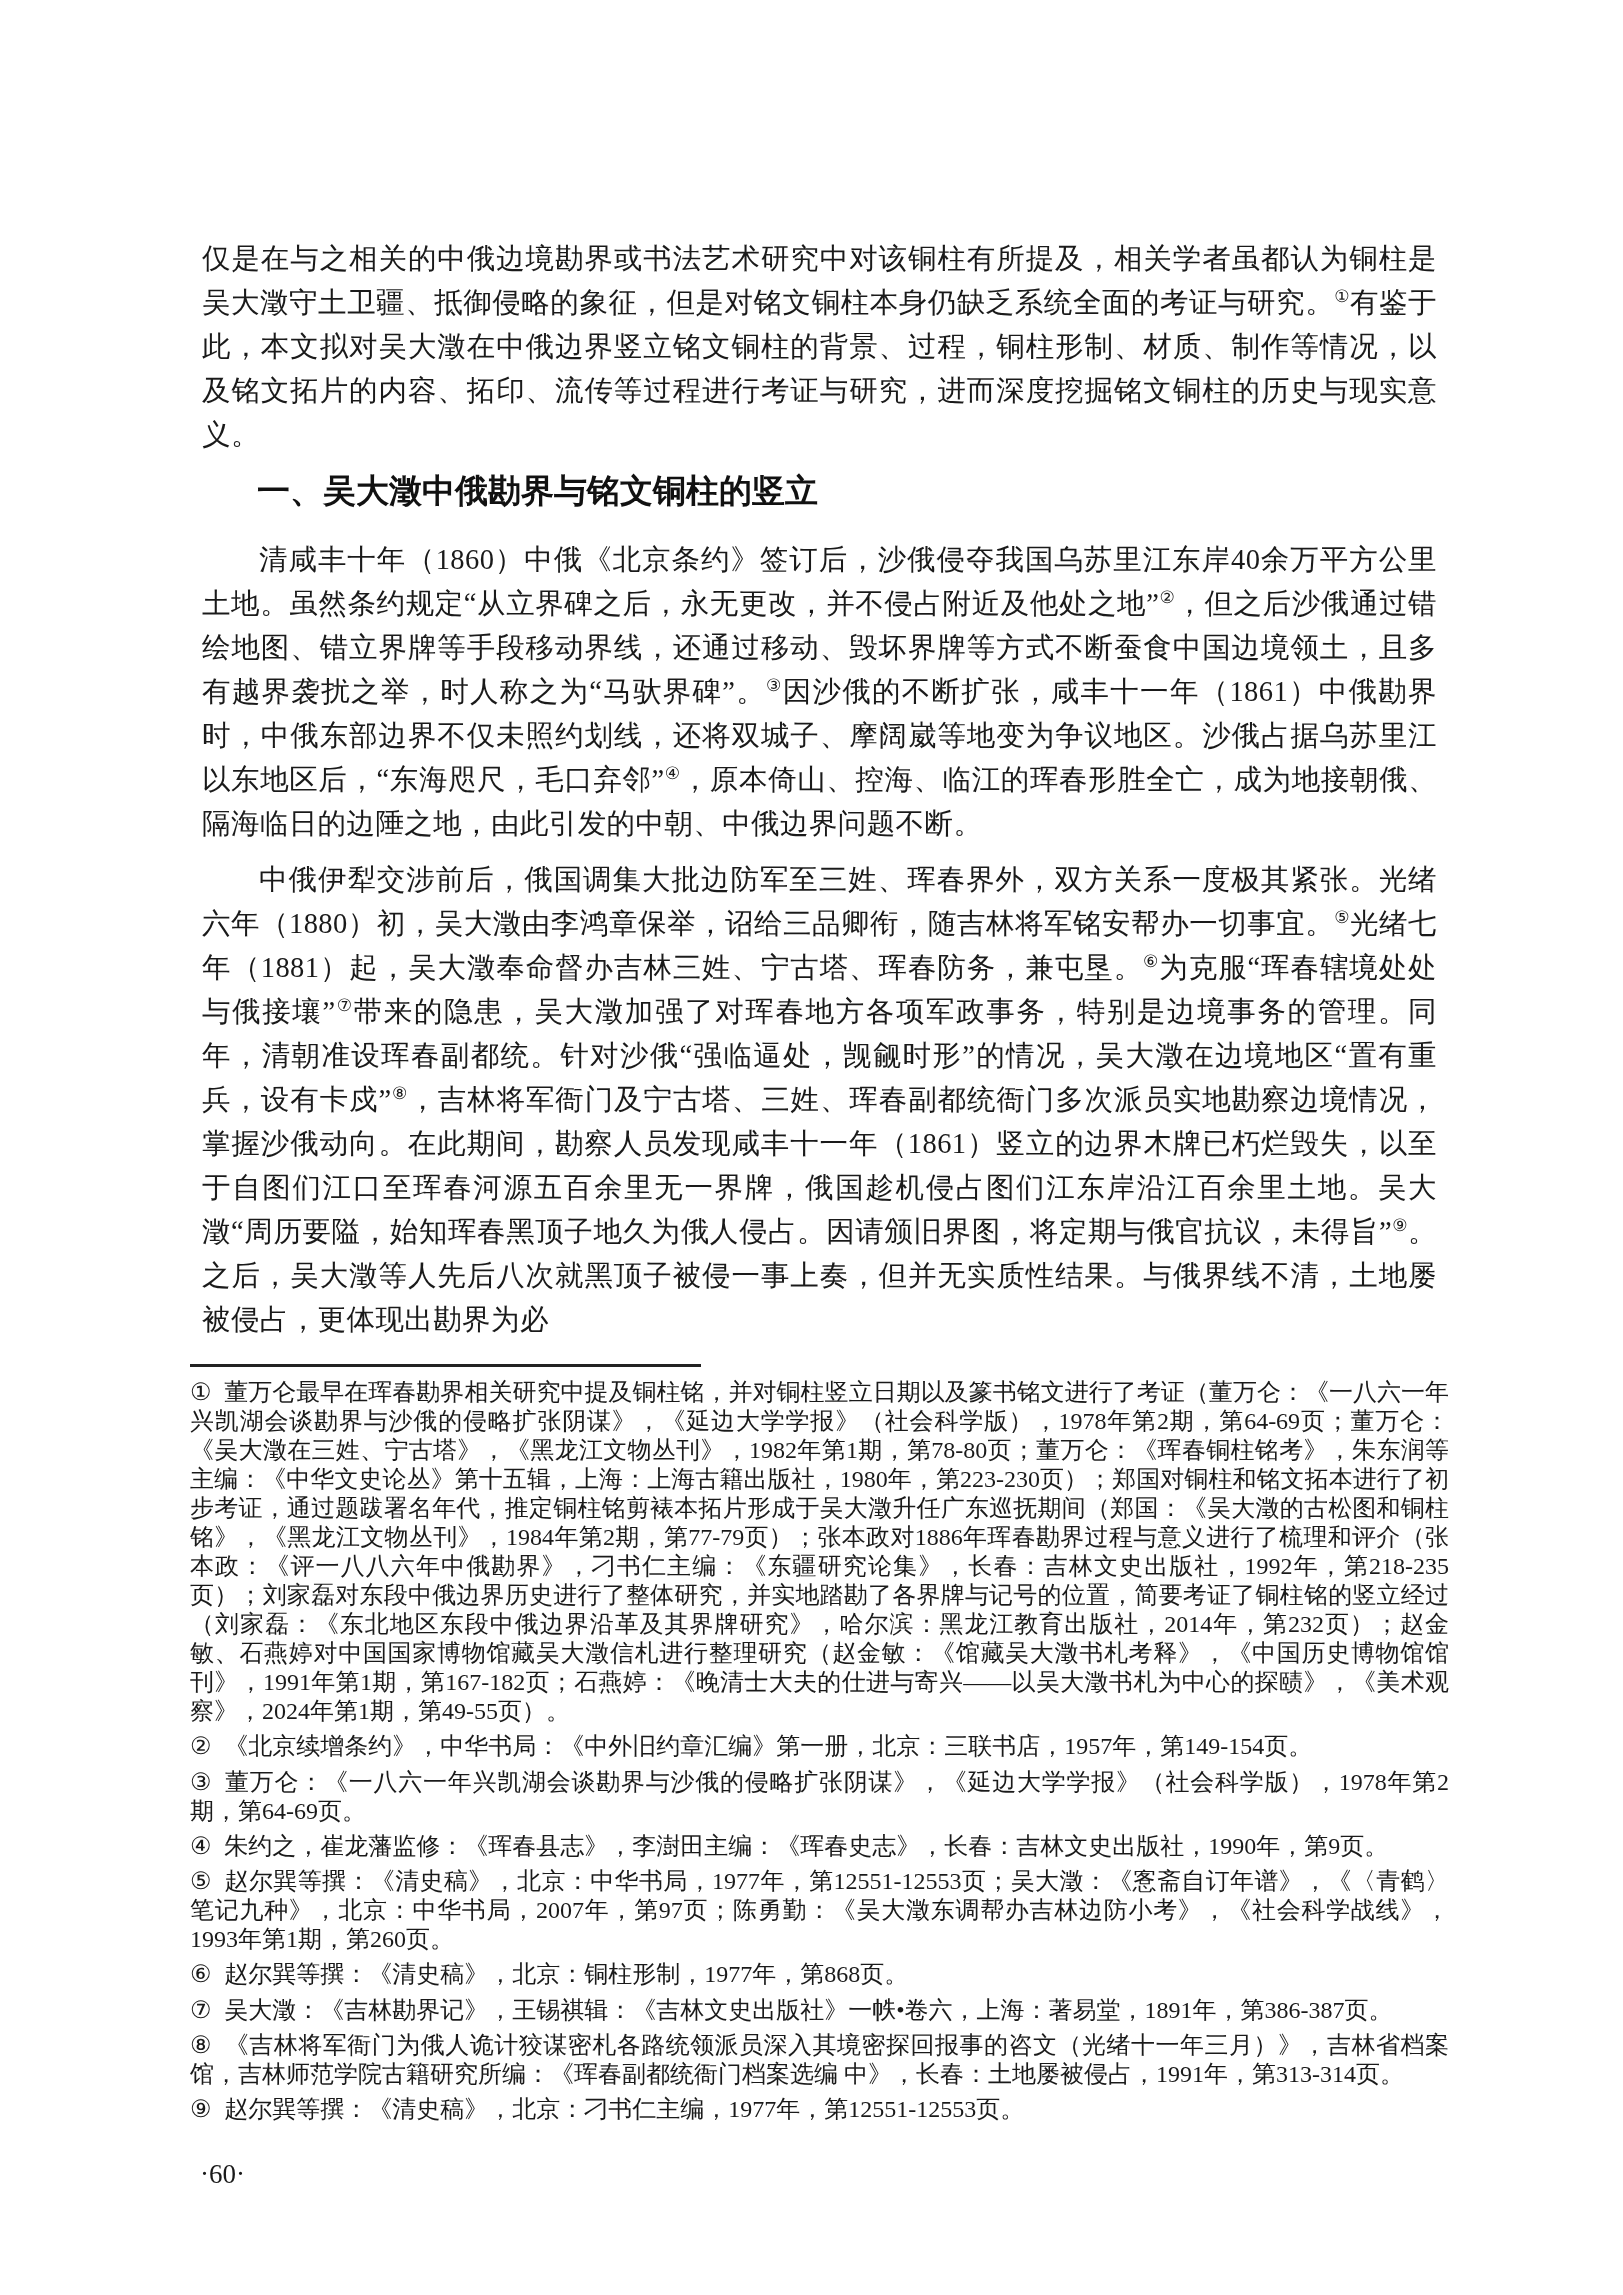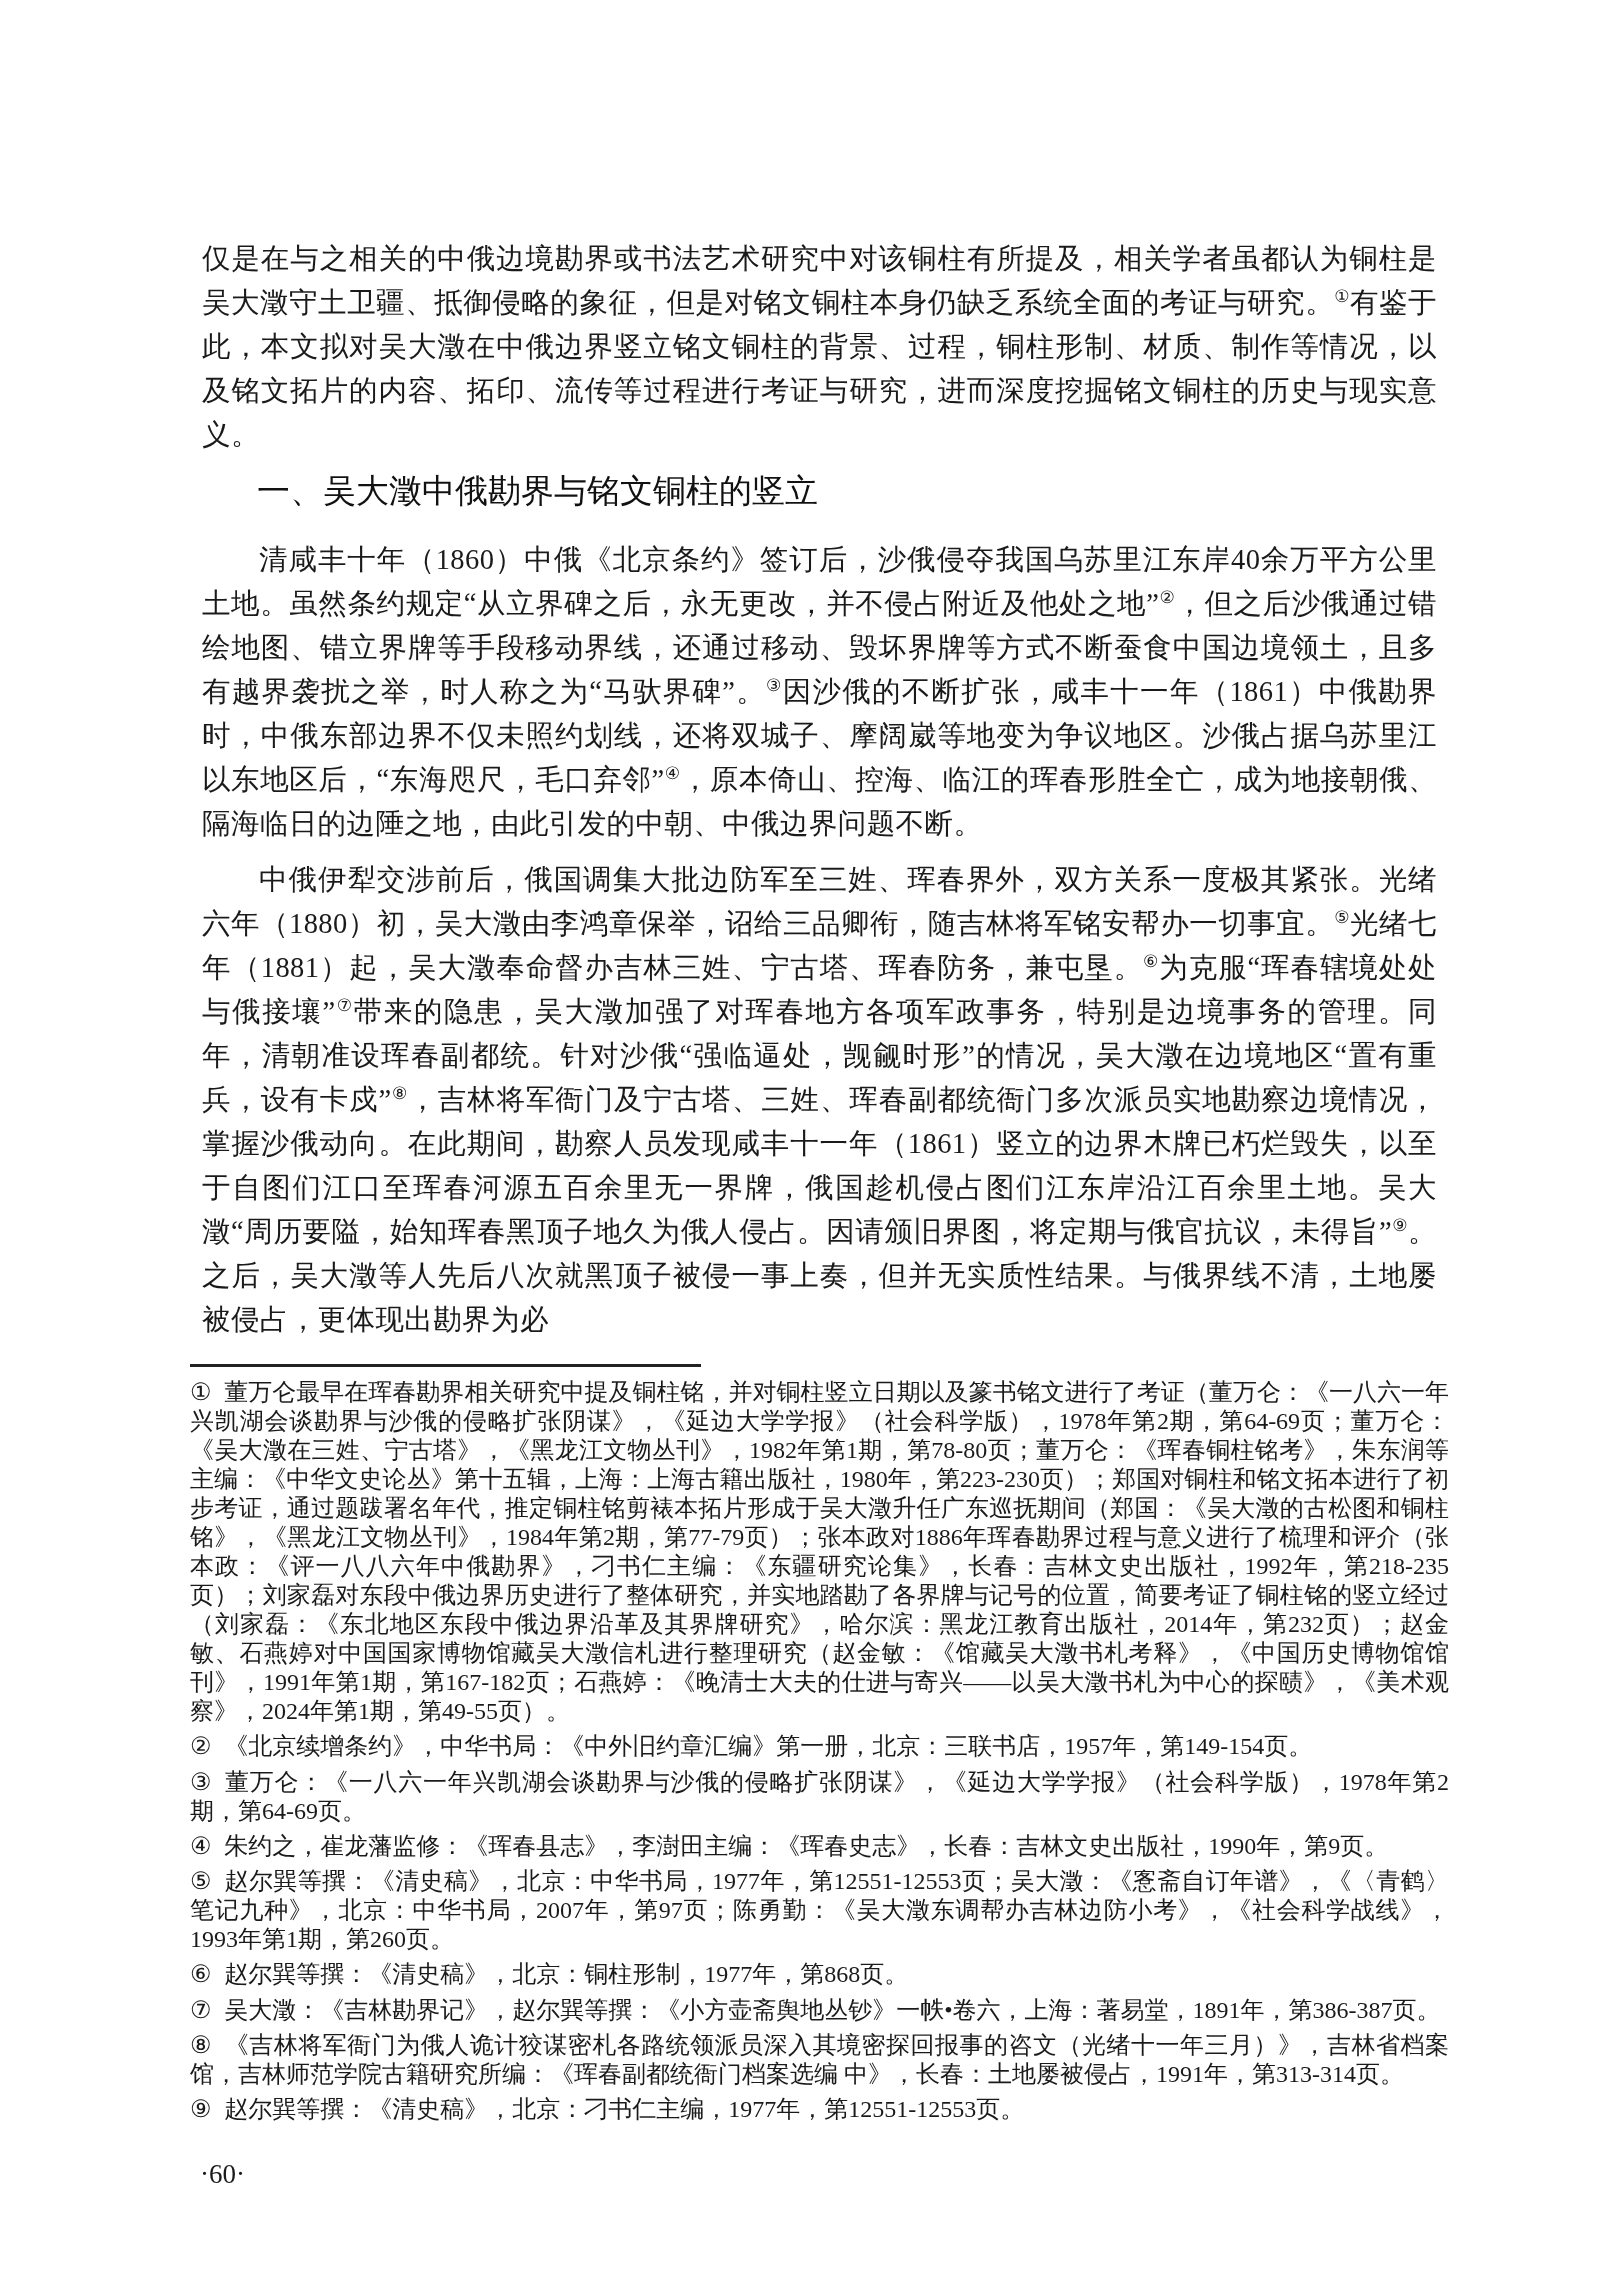--- a/index.html
+++ b/index.html
@@ -22,21 +22,21 @@
   }
   p.indent{text-indent:2em;}
   sup{
     font-size:0.6em;
     vertical-align:super;
     line-height:0;
   }
   h2.heading{
     margin:11px 0 25px 67px;
     font-family:"DejaVu Sans","Liberation Sans",sans-serif;
-    font-weight:normal;
+    font-weight:bold;
     font-size:33px;line-height:44px;
     color:#111;
   }
   .fn-sep{
     width:511px;height:0;
     border-top:3.2px solid #222;
     margin:22px 0 11px 0;
   }
   .footnotes{
     font-size:24px;line-height:29px;
@@ -68,21 +68,21 @@
 
     <div class="fn-sep"></div>
 
     <div class="footnotes" id="footnotes">
         <div class="fn"><span class="fn-marker">①</span><span>董万仑最早在珲春勘界相关研究中提及铜柱铭，并对铜柱竖立日期以及篆书铭文进行了考证（董万仑：《一八六一年兴凯湖会谈勘界与沙俄的侵略扩张阴谋》，《延边大学学报》（社会科学版），1978年第2期，第64-69页；董万仑：《吴大澂在三姓、宁古塔》，《黑龙江文物丛刊》，1982年第1期，第78-80页；董万仑：《珲春铜柱铭考》，朱东润等主编：《中华文史论丛》第十五辑，上海：上海古籍出版社，1980年，第223-230页）；郑国对铜柱和铭文拓本进行了初步考证，通过题跋署名年代，推定铜柱铭剪裱本拓片形成于吴大澂升任广东巡抚期间（郑国：《吴大澂的古松图和铜柱铭》，《黑龙江文物丛刊》，1984年第2期，第77-79页）；张本政对1886年珲春勘界过程与意义进行了梳理和评介（张本政：《评一八八六年中俄勘界》，刁书仁主编：《东疆研究论集》，长春：吉林文史出版社，1992年，第218-235页）；刘家磊对东段中俄边界历史进行了整体研究，并实地踏勘了各界牌与记号的位置，简要考证了铜柱铭的竖立经过（刘家磊：《东北地区东段中俄边界沿革及其界牌研究》，哈尔滨：黑龙江教育出版社，2014年，第232页）；赵金敏、石燕婷对中国国家博物馆藏吴大澂信札进行整理研究（赵金敏：《馆藏吴大澂书札考释》，《中国历史博物馆馆刊》，1991年第1期，第167-182页；石燕婷：《晚清士大夫的仕进与寄兴——以吴大澂书札为中心的探赜》，《美术观察》，2024年第1期，第49-55页）。</span></div>
         <div class="fn"><span class="fn-marker">②</span><span>《北京续增条约》，中华书局：《中外旧约章汇编》第一册，北京：三联书店，1957年，第149-154页。</span></div>
         <div class="fn"><span class="fn-marker">③</span><span>董万仑：《一八六一年兴凯湖会谈勘界与沙俄的侵略扩张阴谋》，《延边大学学报》（社会科学版），1978年第2期，第64-69页。</span></div>
         <div class="fn"><span class="fn-marker">④</span><span>朱约之，崔龙藩监修：《珲春县志》，李澍田主编：《珲春史志》，长春：吉林文史出版社，1990年，第9页。</span></div>
         <div class="fn"><span class="fn-marker">⑤</span><span>赵尔巽等撰：《清史稿》，北京：中华书局，1977年，第12551-12553页；吴大澂：《愙斋自订年谱》，《〈青鹤〉笔记九种》，北京：中华书局，2007年，第97页；陈勇勤：《吴大澂东调帮办吉林边防小考》，《社会科学战线》，1993年第1期，第260页。</span></div>
         <div class="fn"><span class="fn-marker">⑥</span><span>赵尔巽等撰：《清史稿》，北京：铜柱形制，1977年，第868页。</span></div>
-        <div class="fn"><span class="fn-marker">⑦</span><span>吴大澂：《吉林勘界记》，赵尔巽等撰：《小方壶斋舆地丛钞》一帙•卷六，上海：著易堂，1891年，第386-387页。</span></div>
+        <div class="fn"><span class="fn-marker">⑦</span><span>吴大澂：《吉林勘界记》，王锡祺辑：《吉林文史出版社》一帙•卷六，上海：著易堂，1891年，第386-387页。</span></div>
         <div class="fn"><span class="fn-marker">⑧</span><span>《吉林将军衙门为俄人诡计狡谋密札各路统领派员深入其境密探回报事的咨文（光绪十一年三月）》，吉林省档案馆，吉林师范学院古籍研究所编：《珲春副都统衙门档案选编 中》，长春：土地屡被侵占，1991年，第313-314页。</span></div>
         <div class="fn"><span class="fn-marker">⑨</span><span>赵尔巽等撰：《清史稿》，北京：刁书仁主编，1977年，第12551-12553页。</span></div>
       </div>
   </div>
 
   <div class="page-number">·60·</div>
 </div>
 
 
 </body></html>

